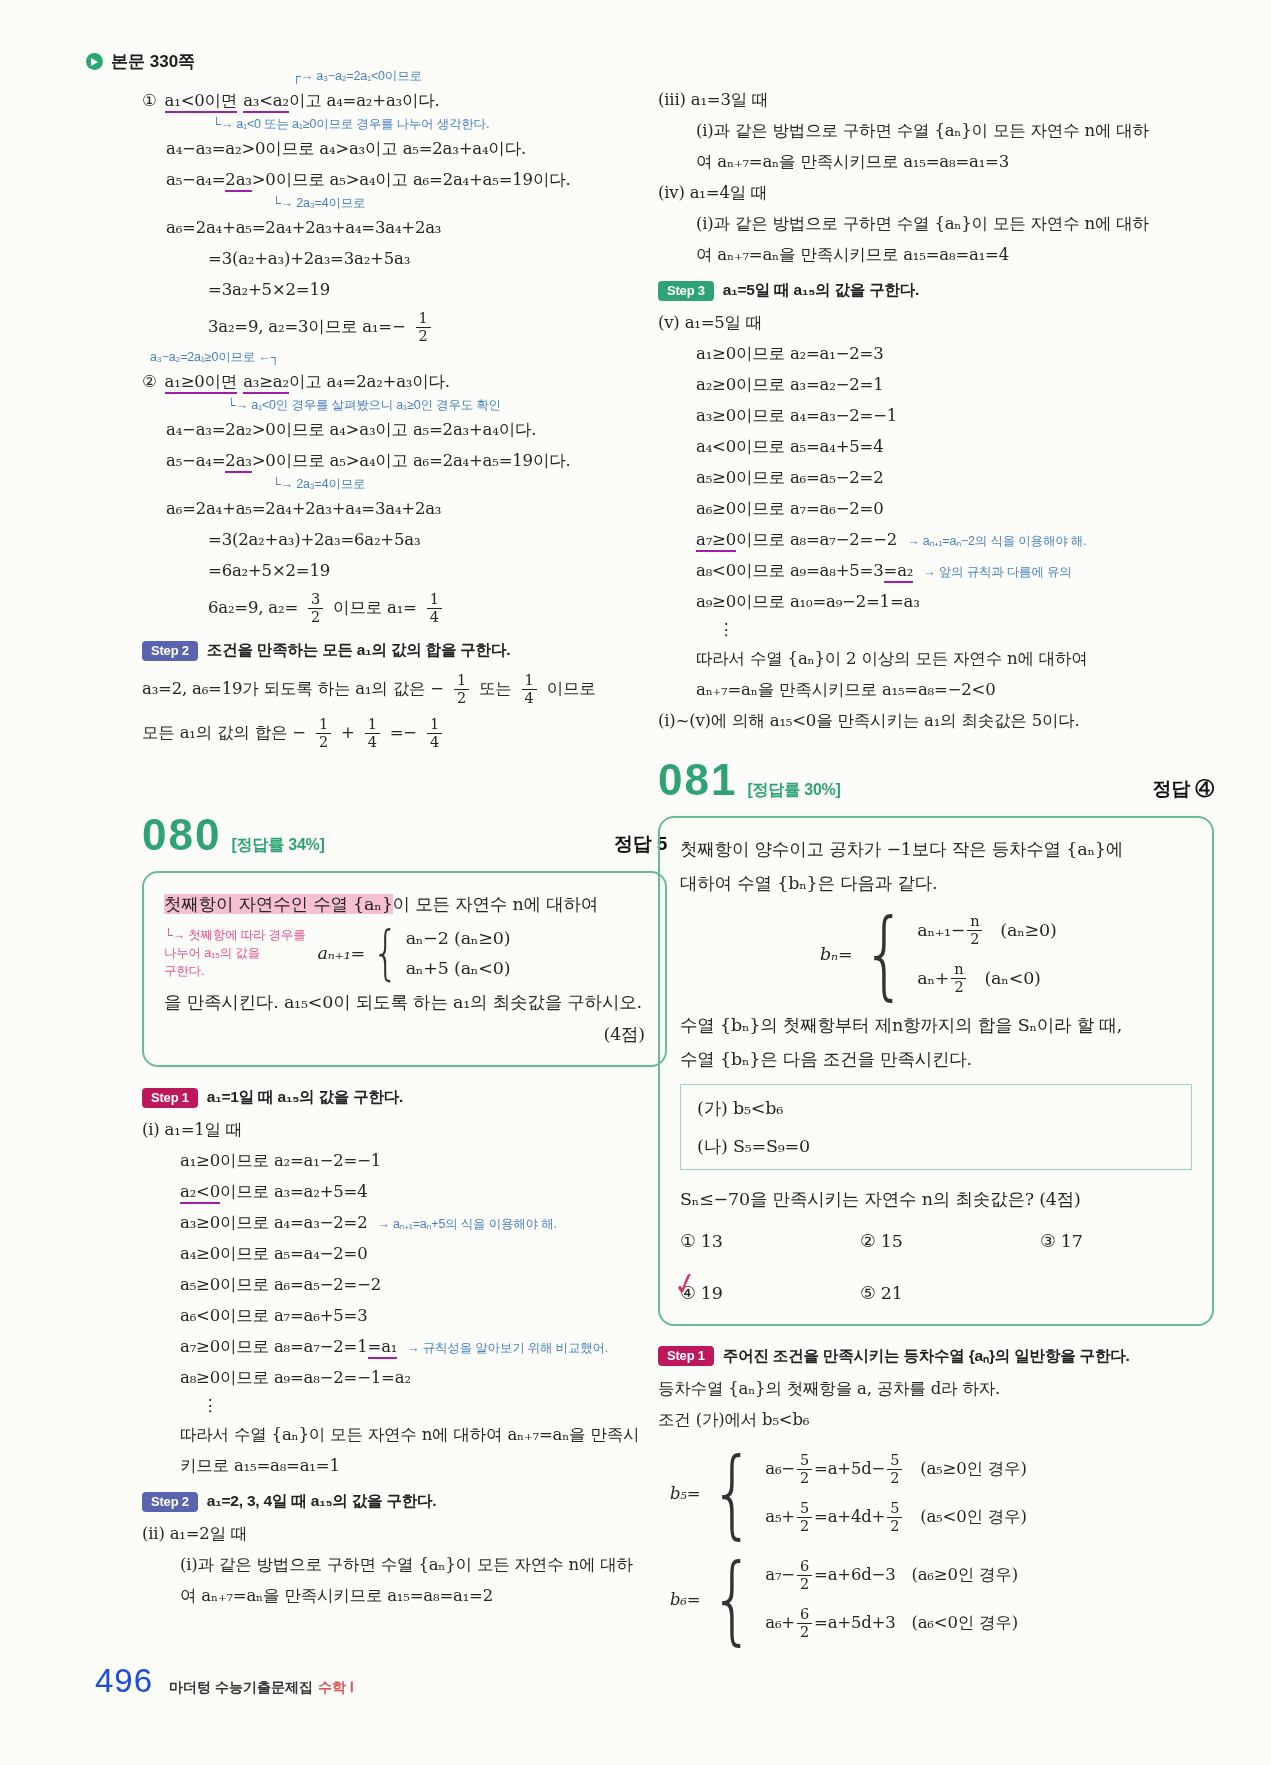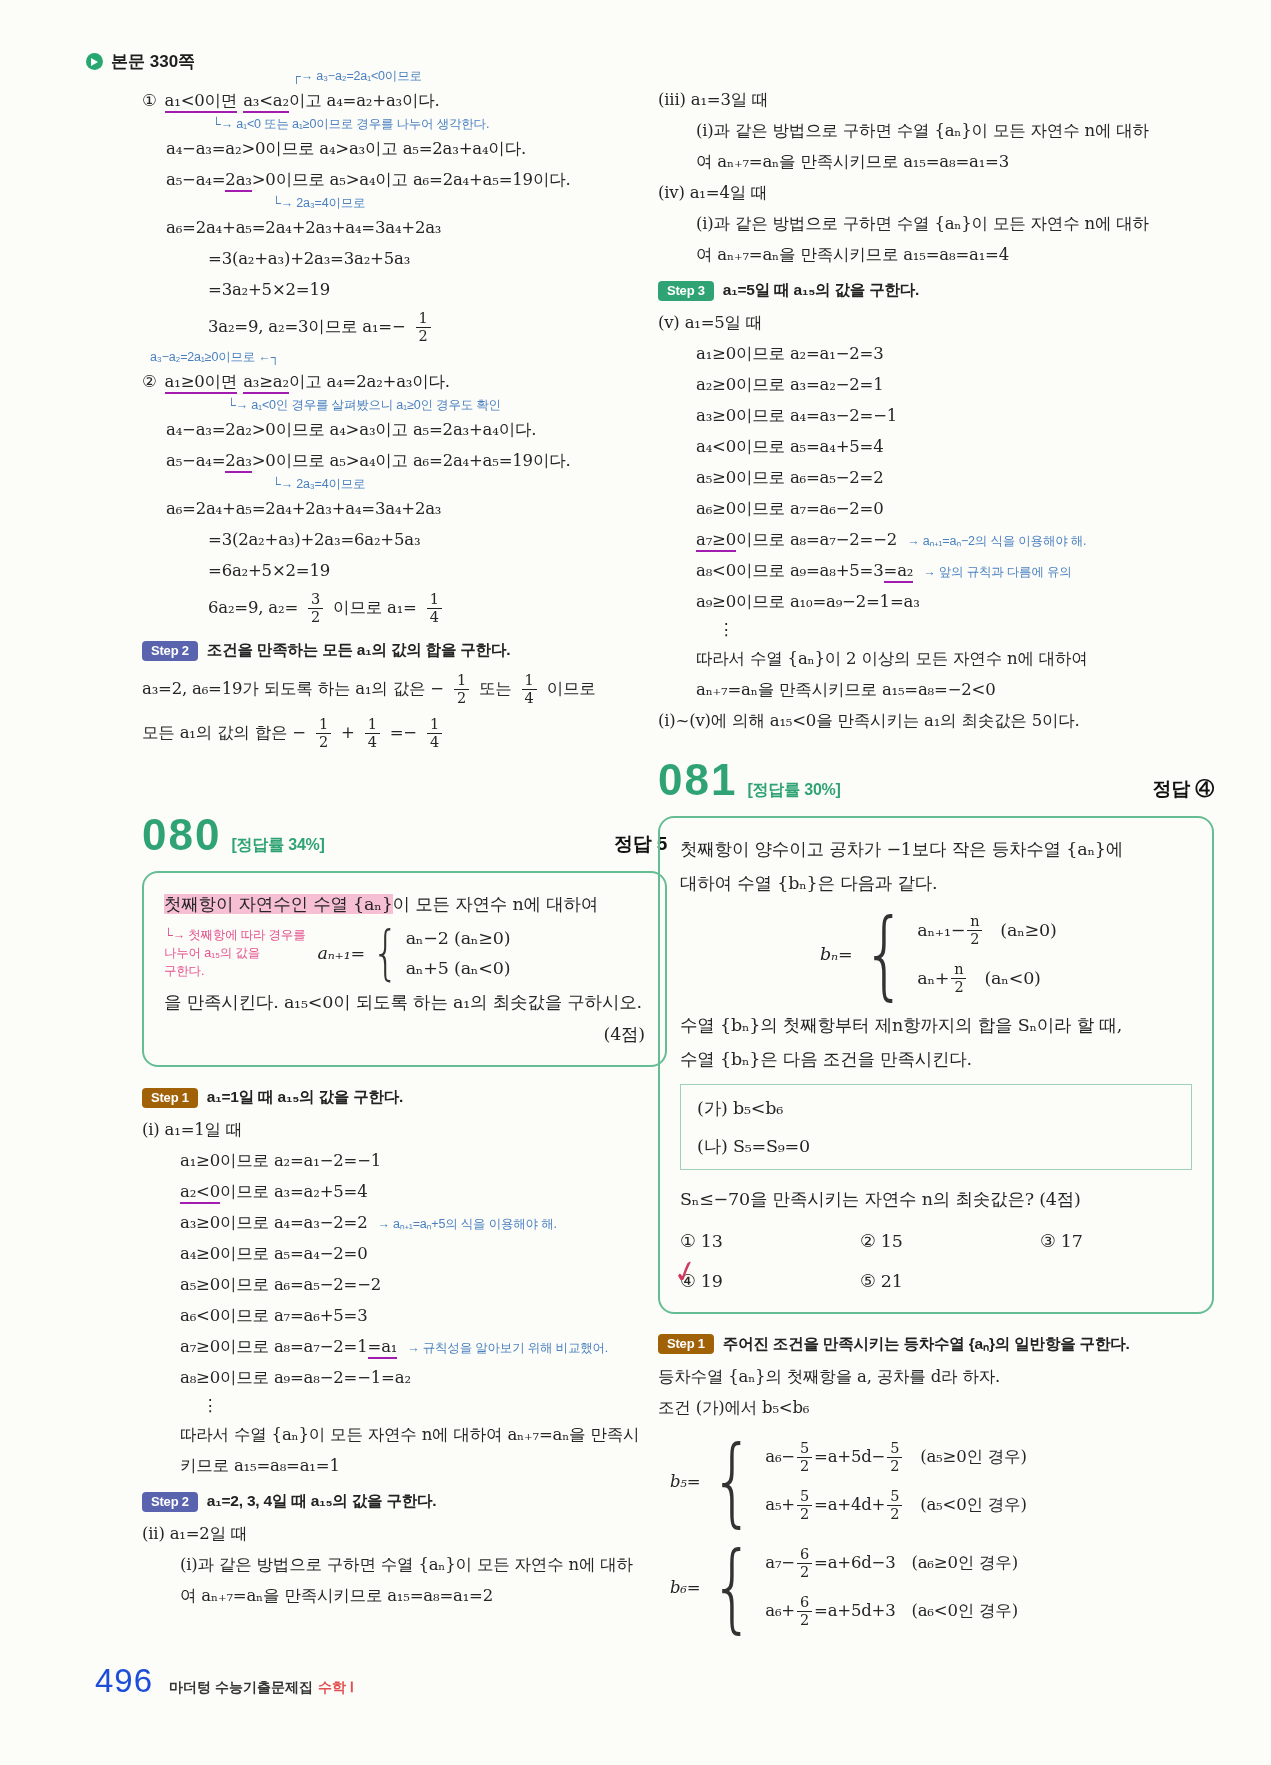--- a/index.html
+++ b/index.html
@@ -26,21 +26,21 @@
   .note{font-family:"Liberation Sans",sans-serif;font-size:12.5px;color:#4a80c0;line-height:17px;white-space:nowrap;}
   .npl150{padding-left:150px;} .npl70{padding-left:70px;} .npl130{padding-left:130px;}
   .npl8{padding-left:8px;} .npl85{padding-left:85px;}
   .row{display:flex;align-items:baseline;gap:10px;}
   .row .note{flex:0 0 auto;}
   .dots{padding-left:60px;line-height:26px;}
   
   .steprow{display:flex;align-items:center;margin:10px 0 6px;}
   .badge{display:inline-block;font-family:"Liberation Sans",sans-serif;font-weight:bold;font-size:13px;
          color:#fff;padding:2px 9px 3px;border-radius:4px;flex:0 0 auto;}
-  .b-pink{background:#a16207;} .b-indigo{background:#5a63ae;} .b-green{background:#2fa374;}
+  .b-pink{background:#be185d;} .b-indigo{background:#5a63ae;} .b-green{background:#2fa374;}
   .steptext{font-family:"Liberation Sans",sans-serif;font-weight:bold;font-size:15.5px;color:#222;
             margin-left:9px;white-space:nowrap;}
   
   .ptitle{display:flex;align-items:baseline;margin:0 0 14px;}
   .pnum{font-family:"Liberation Sans",sans-serif;font-weight:bold;font-size:44px;color:#2fa374;letter-spacing:2px;line-height:1;}
   .prate{font-family:"Liberation Sans",sans-serif;font-weight:bold;font-size:16px;color:#2fa374;margin-left:10px;}
   .pans{font-family:"Liberation Sans",sans-serif;font-weight:bold;font-size:19px;color:#111;margin-left:auto;}
   .mt080{margin-top:58px;} .mt081{margin-top:22px;}
   
   .pbox{border:2px solid #67bd93;border-radius:16px;padding:14px 20px 16px;font-size:17.5px;line-height:36px;}
@@ -61,21 +61,21 @@
   .cond{margin-left:16px;}
   
   .frac{display:inline-flex;flex-direction:column;align-items:center;vertical-align:-11px;
         line-height:1.12;font-size:14.5px;margin:0 2px;}
   .frac .fn{padding:0 3px;border-bottom:1.3px solid #222;}
   .frac .fd{padding:0 3px;}
   .row-eq{display:flex;align-items:center;white-space:nowrap;}
   
   .condbox{border:1.5px solid #9ed3b8;padding:4px 16px;margin:8px 0 12px;line-height:38px;}
   .qline{margin:2px 0 10px;line-height:34px;white-space:nowrap;}
-  .choices{display:grid;grid-template-columns:180px 180px 1fr;row-gap:10px;line-height:30px;}
+  .choices{display:grid;grid-template-columns:180px 180px 1fr;row-gap:22px;line-height:30px;}
   .choice{position:relative;}
   .check{position:absolute;left:-7px;top:-9px;color:#cf3a60;font-size:30px;font-weight:bold;
          transform:rotate(-14deg);font-family:"DejaVu Sans",sans-serif;}
   
   .bdef{margin:10px 0 6px 12px;}
   
   .pagefoot{position:absolute;left:95px;top:1662px;display:flex;align-items:baseline;gap:16px;}
   .fpage{font-family:"Liberation Sans",sans-serif;font-size:33px;color:#1d4ed8;letter-spacing:1px;}
   .fbook{font-family:"Liberation Sans",sans-serif;font-weight:bold;font-size:14px;color:#333;}
   .fsub{color:#e05050;margin-left:5px;}

